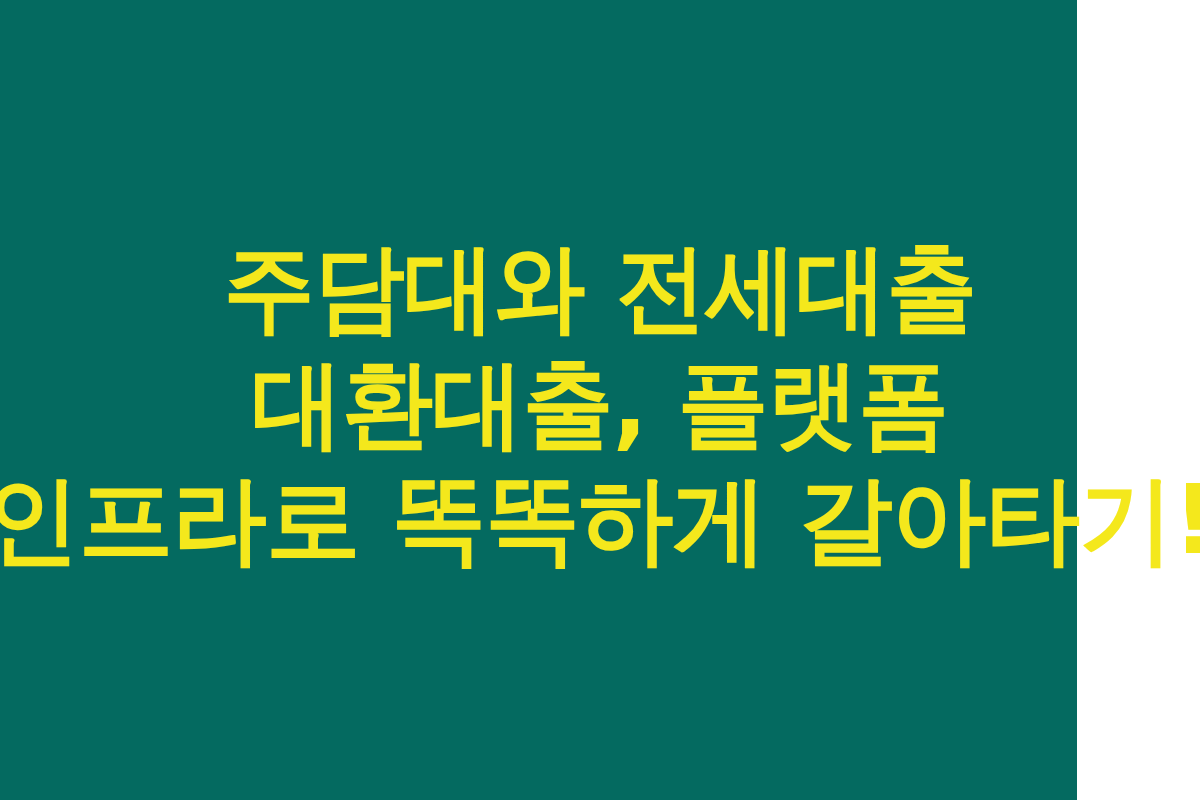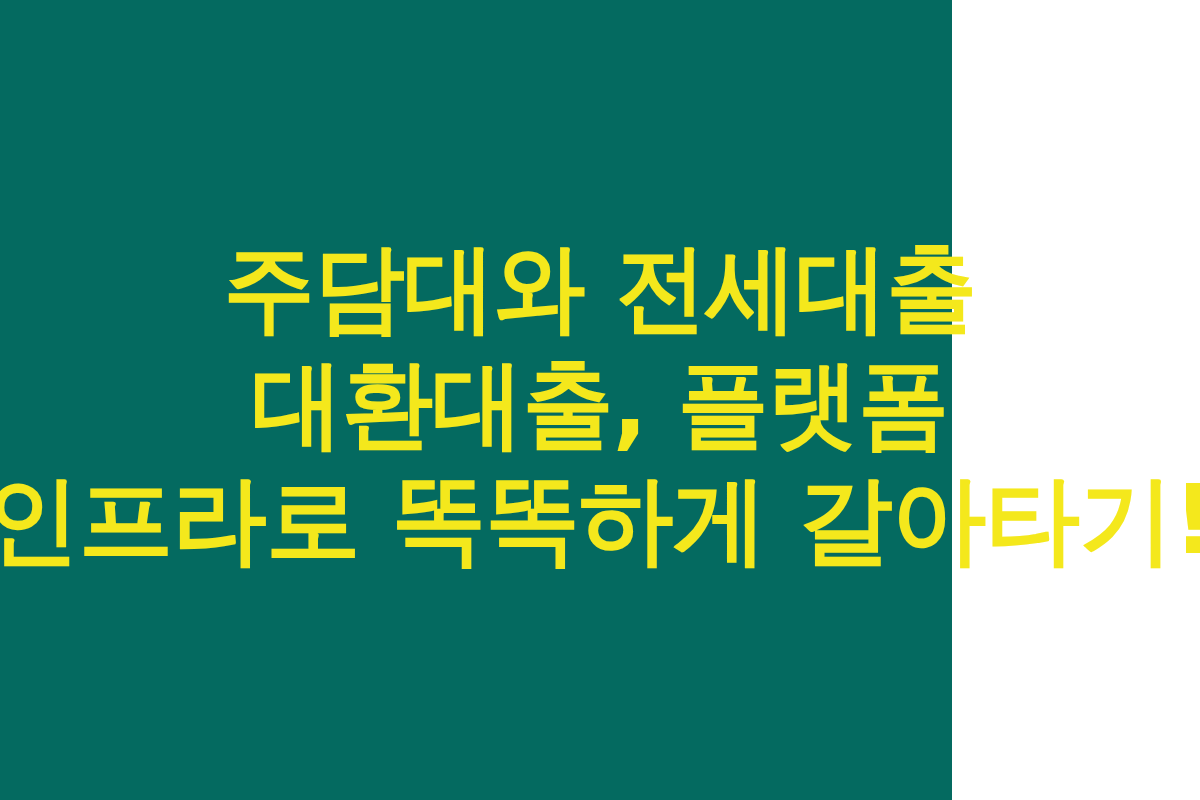--- a/index.html
+++ b/index.html
@@ -9,21 +9,21 @@
   }
   body {
     width: 1200px;
     height: 800px;
     overflow: hidden;
     font-family: "Liberation Sans", "DejaVu Sans", sans-serif;
   }
 
   #banner {
     position: relative;
-    width: 952px;
+    width: 1077px;
     height: 800px;
     background: #046A60;
     display: flex;
     align-items: center;
     justify-content: center;
     box-sizing: border-box;
     padding-left: 24px;
   }
 
   #headline-block {

